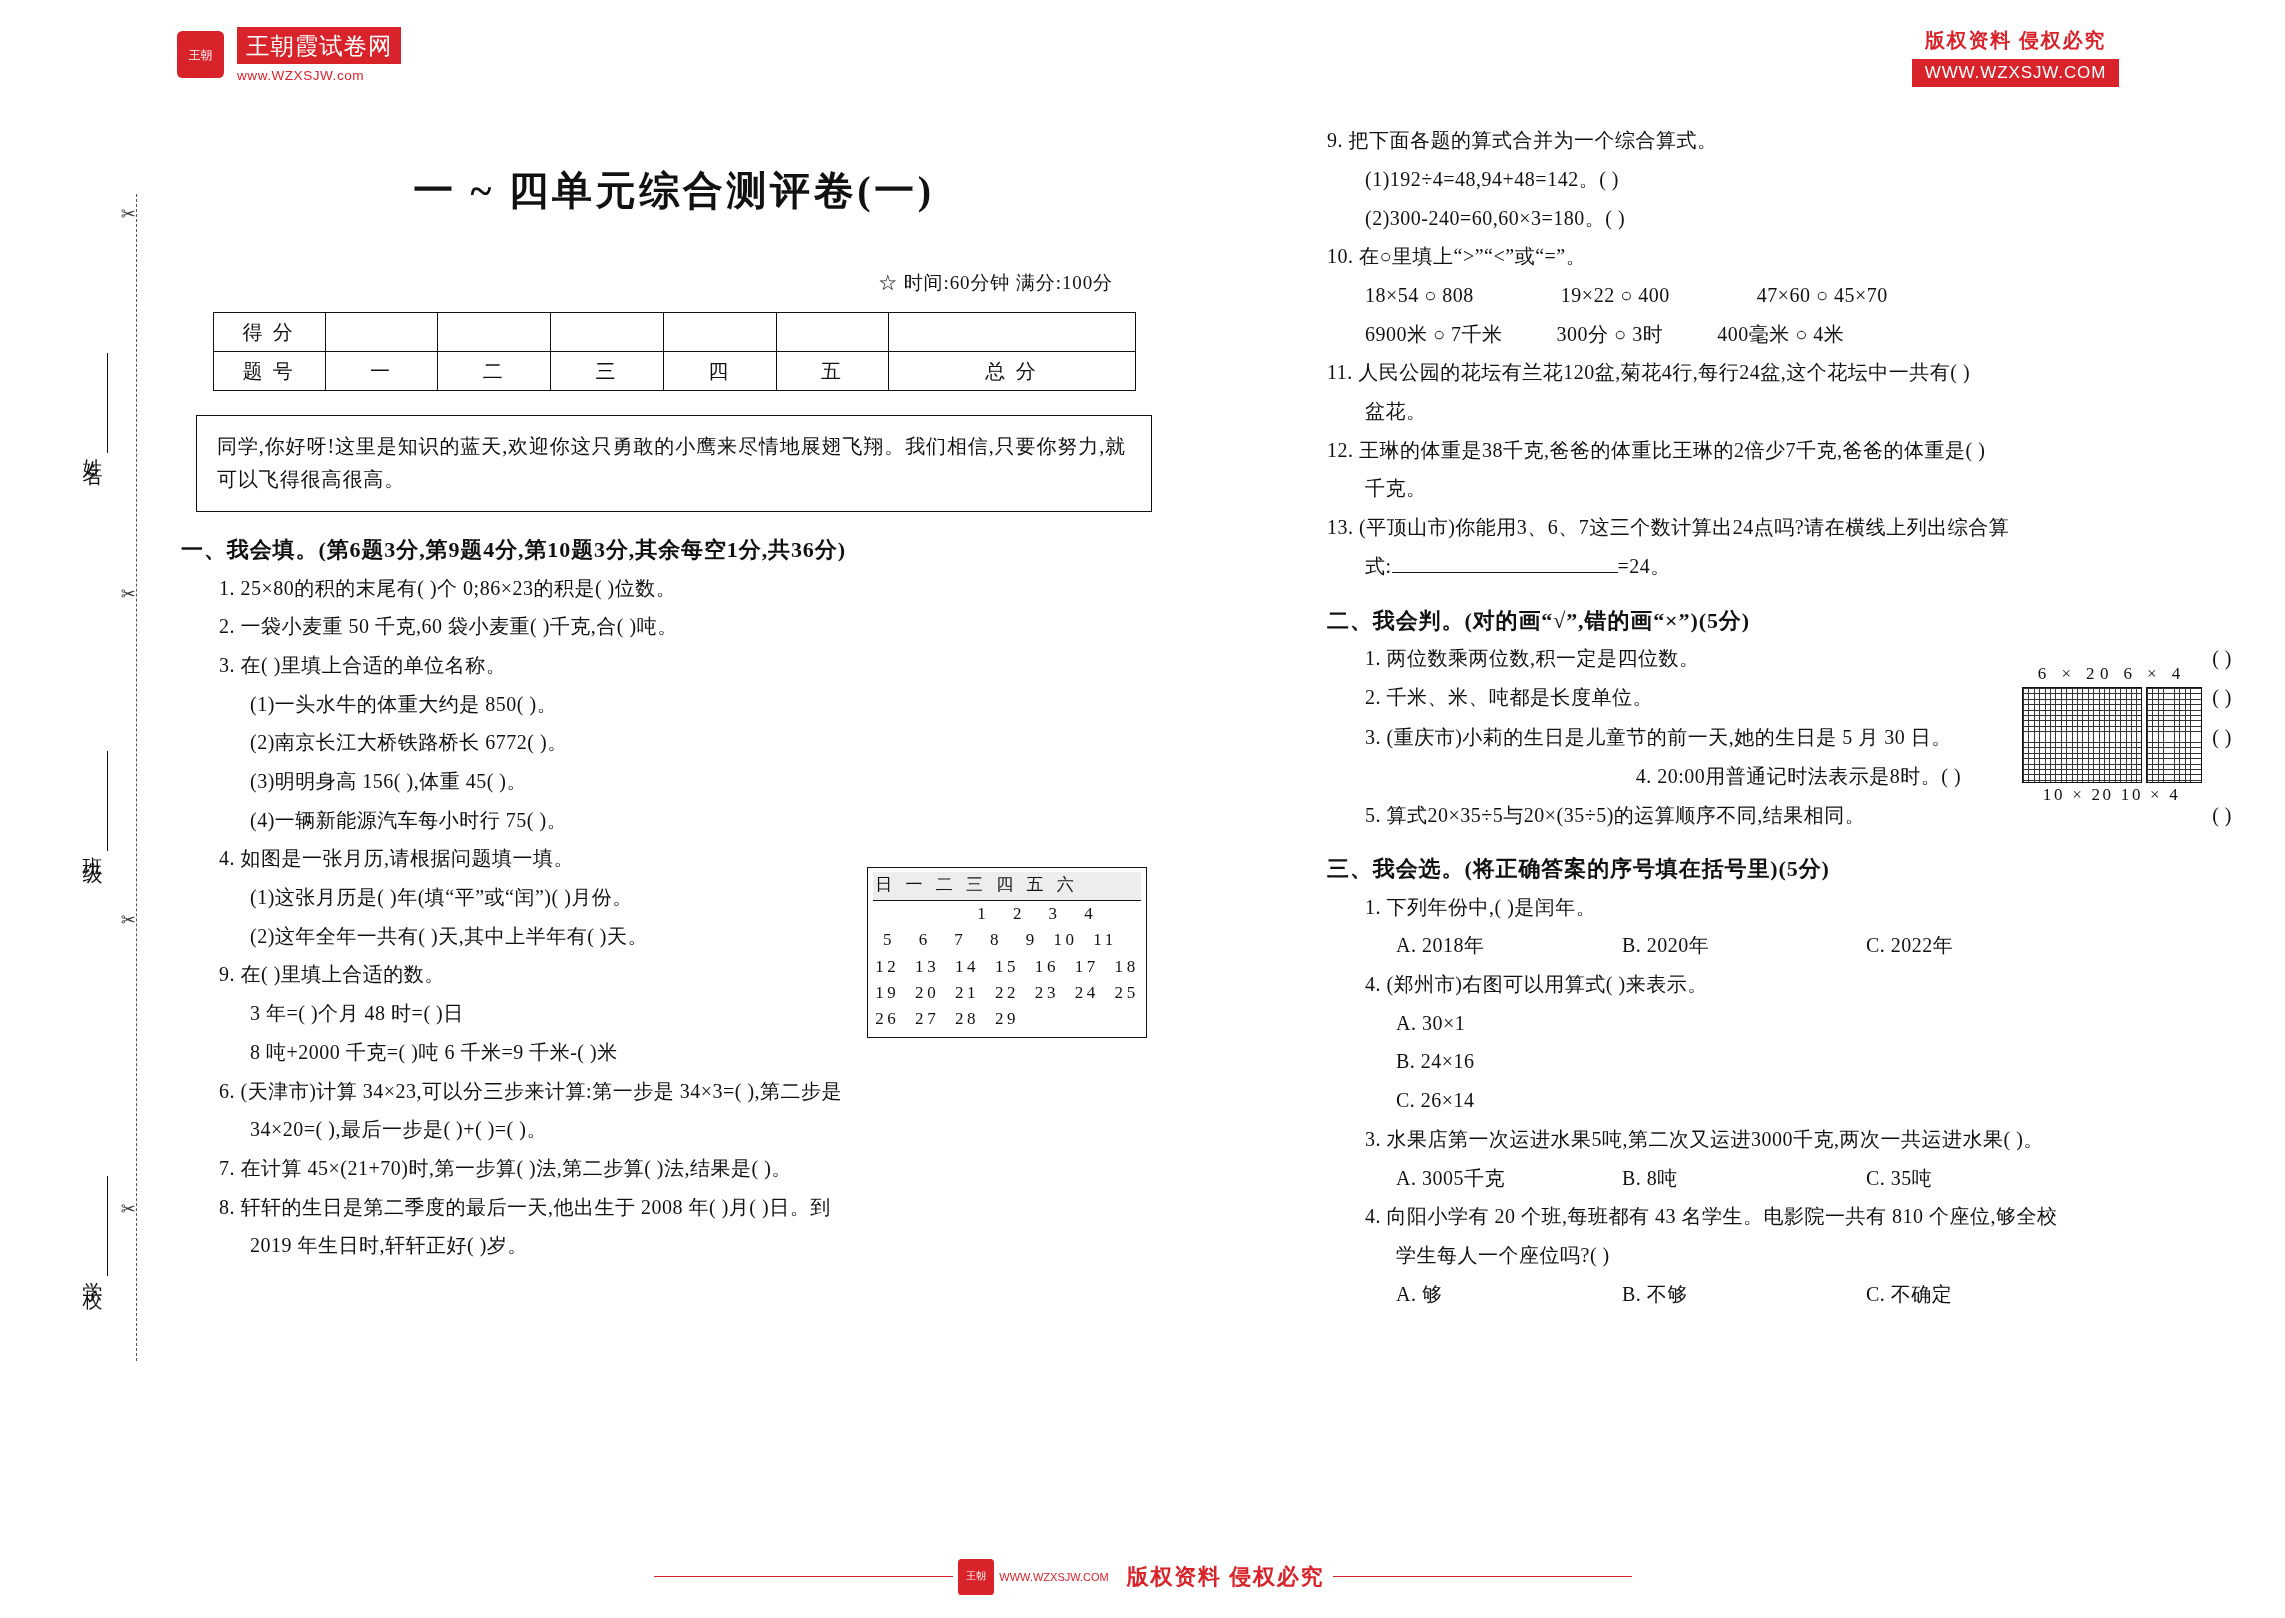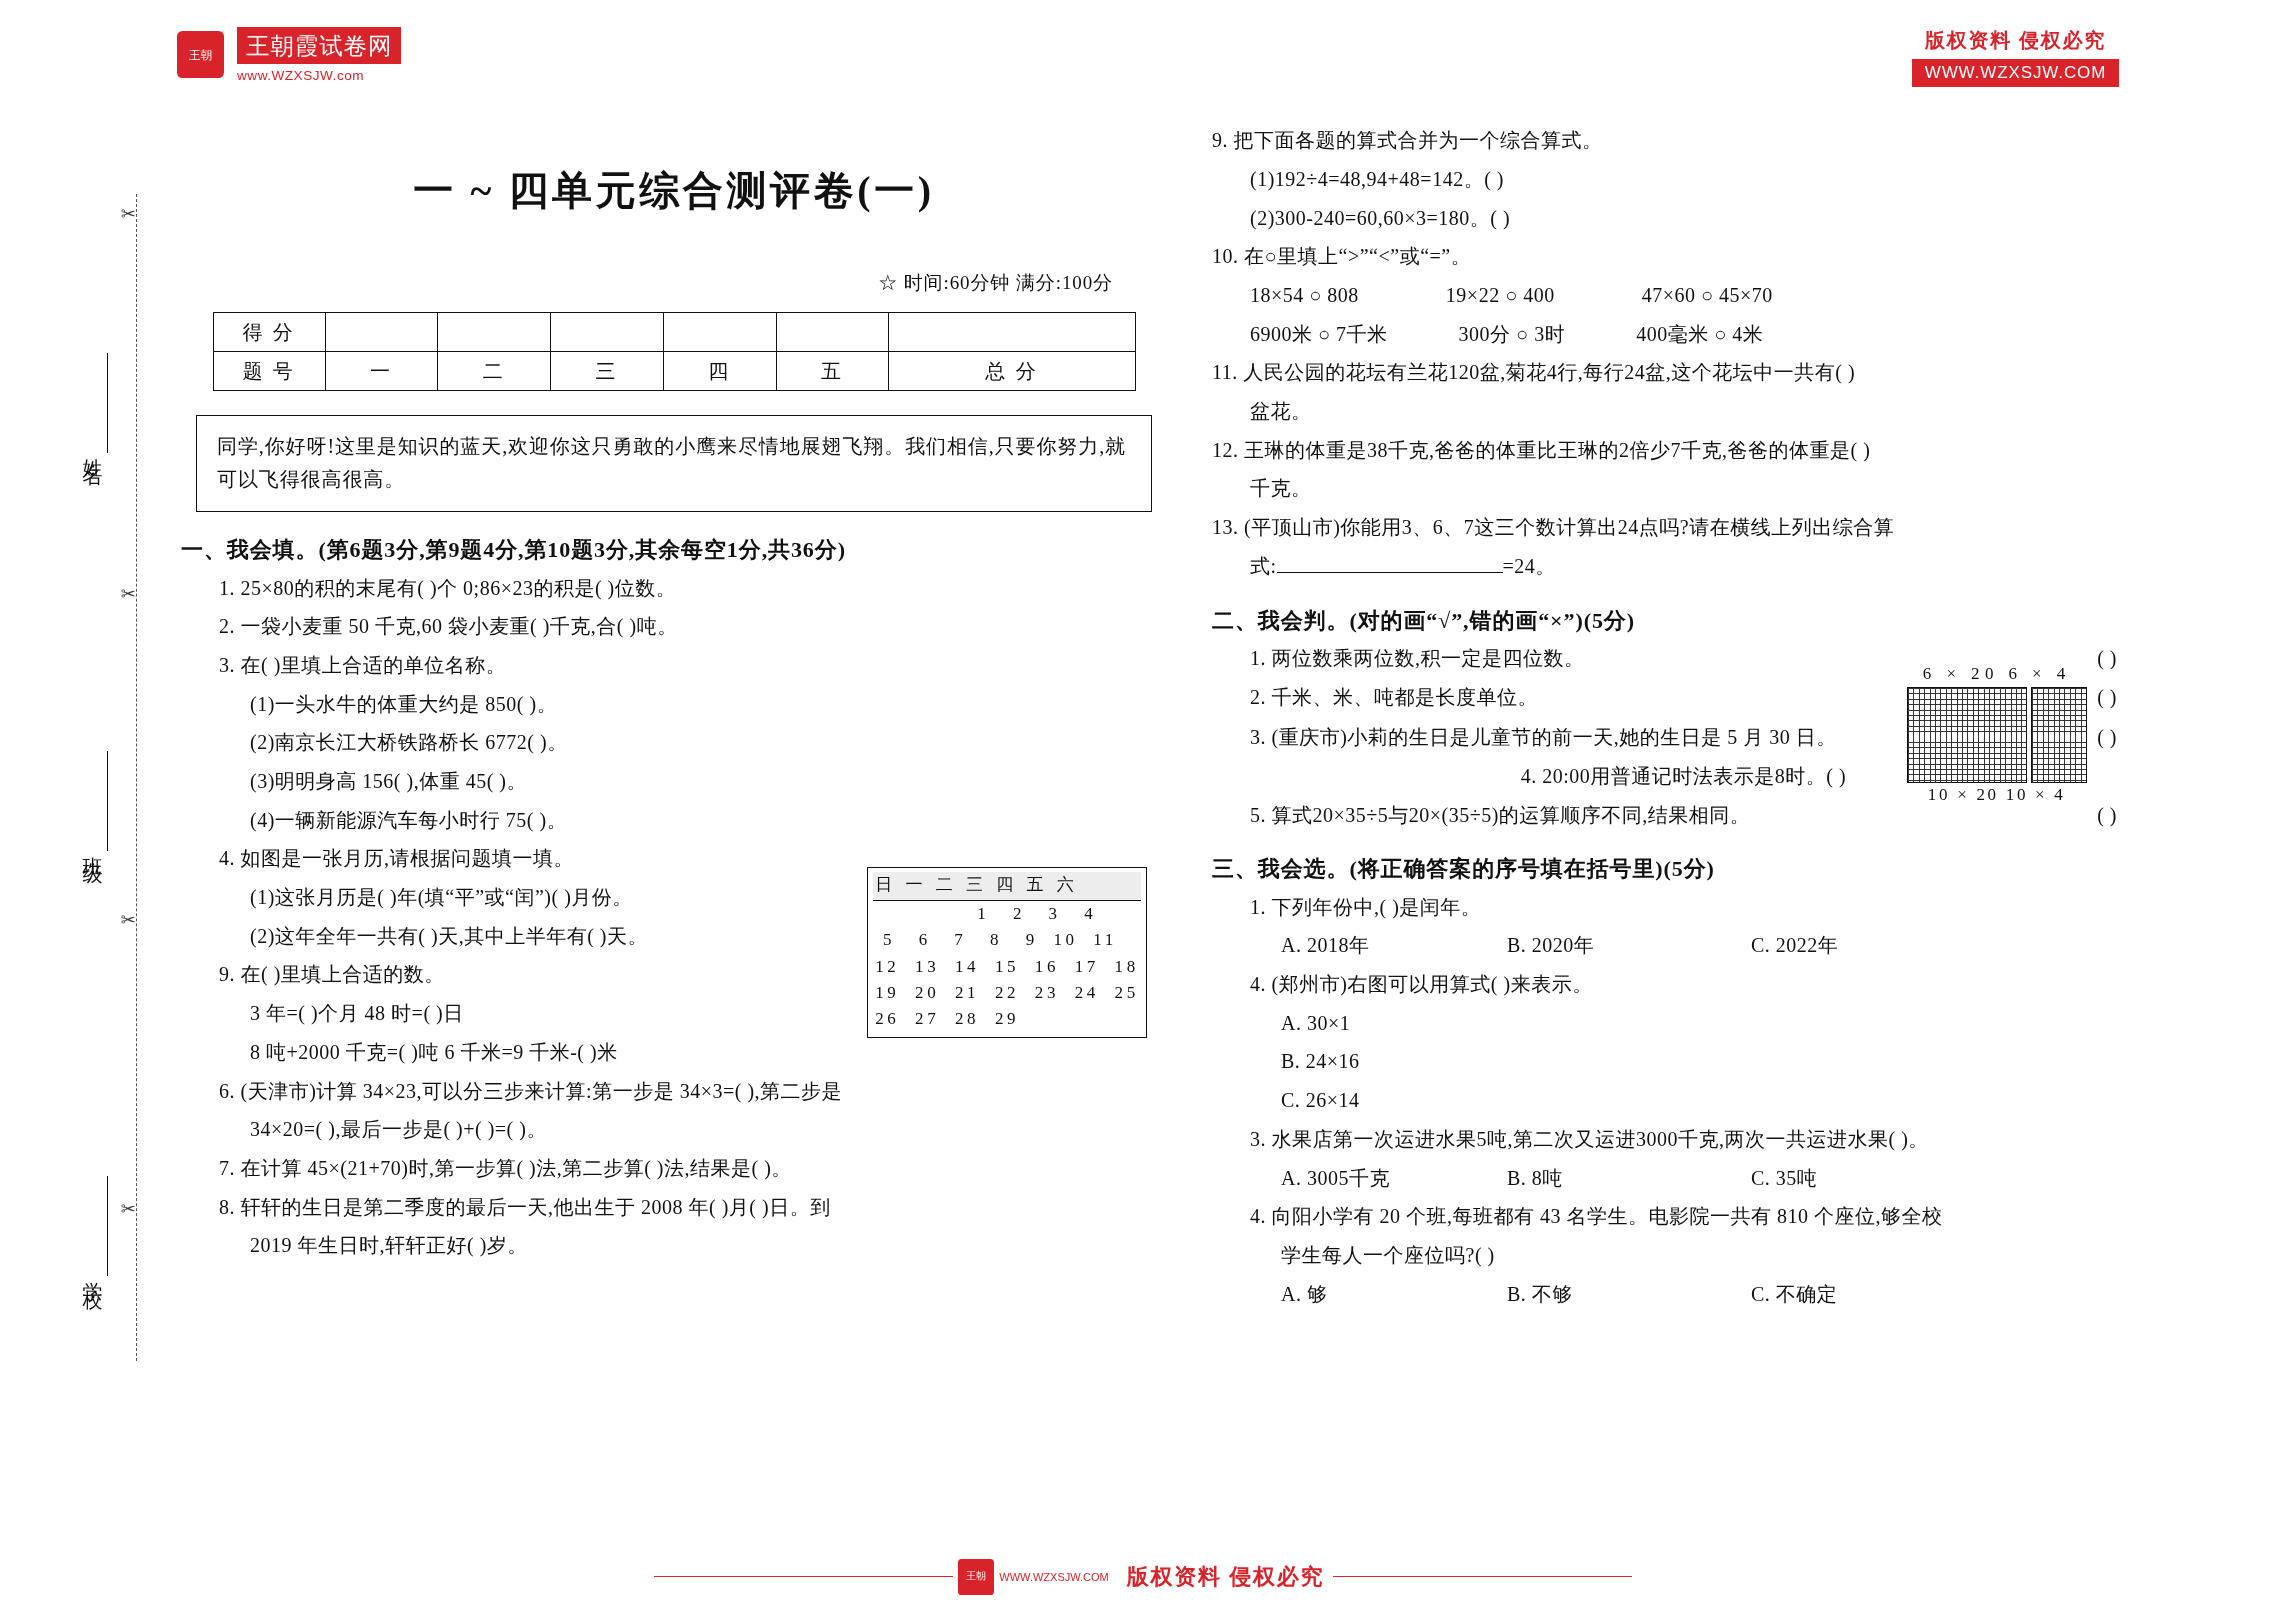--- a/index.html
+++ b/index.html
@@ -25,21 +25,21 @@
   .right-url{margin-top:5.4px;background:#d8232a;color:#fff;font-size:17px;padding:3.6px 12.7px;font-family:"Liberation Sans",sans-serif;letter-spacing:0.9px;}
 
   
   .rail{position:absolute;left:136px;top:194px;height:1167px;border-left:1.8px dashed #555;}
   .rail-scissor{position:absolute;left:-16.3px;font-size:18px;color:#333;}
   .side-label{position:absolute;left:80px;writing-mode:vertical-rl;text-orientation:upright;font-size:20px;letter-spacing:7.2px;color:#111;}
   .side-line{position:absolute;left:107px;border-left:1.8px solid #111;height:100px;}
 
   
   .col-left{position:absolute;left:181px;top:109px;width:986px;}
-  .col-right{position:absolute;left:1212px;top:118px;width:905px;}
+  .col-right{position:absolute;left:1327px;top:118px;width:905px;}
 
   h1.paper-title{font-size:40px;text-align:center;margin:54px 0 0 0;letter-spacing:3.6px;font-weight:bold;}
   .meta-line{margin-top:52px;text-align:right;padding-right:54px;font-size:19px;letter-spacing:0.9px;}
 
   table.score{border-collapse:collapse;margin:16.3px auto 0 auto;width:923px;}
   table.score td{border:1.4px solid #111;height:36px;text-align:center;font-size:20px;letter-spacing:2.7px;}
   table.score td.lbl{width:109px;}
 
   .greeting{border:1.4px solid #111;margin:23.5px auto 0 auto;width:914px;padding:14.5px 20px;font-size:20px;line-height:1.65;letter-spacing:0.9px;font-family:"Liberation Serif",serif;}
 
@@ -171,21 +171,21 @@
     <div class="q">9. 把下面各题的算式合并为一个综合算式。</div>
     <div class="q indent">(1)192÷4=48,94+48=142。(                            )</div>
     <div class="q indent">(2)300-240=60,60×3=180。(                        )</div>
     <div class="q">10. 在○里填上“&gt;”“&lt;”或“=”。</div>
 
     <div class="q indent" style="display:flex;gap:87px;">
       <span>18×54 ○ 808</span>
       <span>19×22 ○ 400</span>
       <span>47×60 ○ 45×70</span>
     </div>
-    <div class="q indent" style="display:flex;gap:71px;">
+    <div class="q indent" style="display:flex;gap:54px;">
       <span>6900米 ○ 7千米</span>
       <span>300分 ○ 3时</span>
       <span>400毫米 ○ 4米</span>
     </div>
 
     <div class="q">11. 人民公园的花坛有兰花120盆,菊花4行,每行24盆,这个花坛中一共有(       )</div>
     <div class="q indent">盆花。</div>
     <div class="q">12. 王琳的体重是38千克,爸爸的体重比王琳的2倍少7千克,爸爸的体重是(       )</div>
     <div class="q indent">千克。</div>
     <div class="q">13. (平顶山市)你能用3、6、7这三个数计算出24点吗?请在横线上列出综合算</div>

